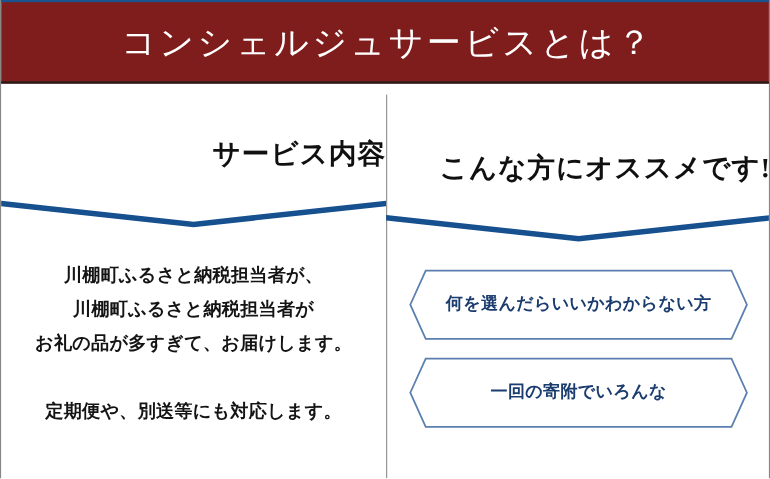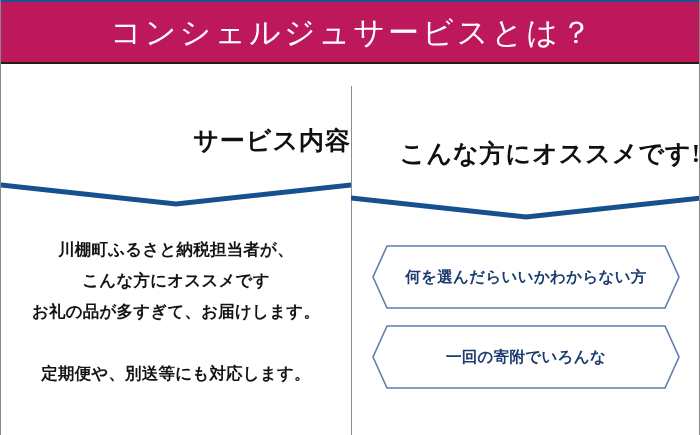--- a/index.html
+++ b/index.html
@@ -20,22 +20,22 @@
     border-left: 1px solid #878787;
     border-right: 1px solid #878787;
   }
 
   
   .header {
     position: absolute;
     left: 0;
     top: 0;
     width: 700px;
-    height: 64px;
-    background: #be185d;
+    height: 76px;
+    background: #7f1d1d;
     border-top: 2px solid #1b5391;
     border-bottom: 2px solid #241c18;
     box-sizing: border-box;
     display: flex;
     align-items: center;
     justify-content: center;
   }
   .header-title {
     color: #ffffff;
     font-size: 31px;
@@ -166,21 +166,21 @@
     <div class="column left">
 
       <div class="col-head">サービス内容</div>
 
       <svg class="zig" viewBox="0 0 350 30" preserveAspectRatio="none">
         <polyline points="0,6 175,25 350,6" fill="none" stroke="#16508f" stroke-width="5" stroke-linejoin="miter" stroke-linecap="square"></polyline>
       </svg>
 
       <div class="left-text">
         <div class="line">川棚町ふるさと納税担当者が、</div>
-        <div class="line">こんな方にオススメです</div>
+        <div class="line">川棚町ふるさと納税担当者が</div>
         <div class="line">お礼の品が多すぎて、お届けします。</div>
         <div class="line spacer"></div>
         <div class="line">定期便や、別送等にも対応します。</div>
       </div>
     </div>
 
     <div class="column right">
 
       <div class="col-head">こんな方にオススメです!</div>
 

